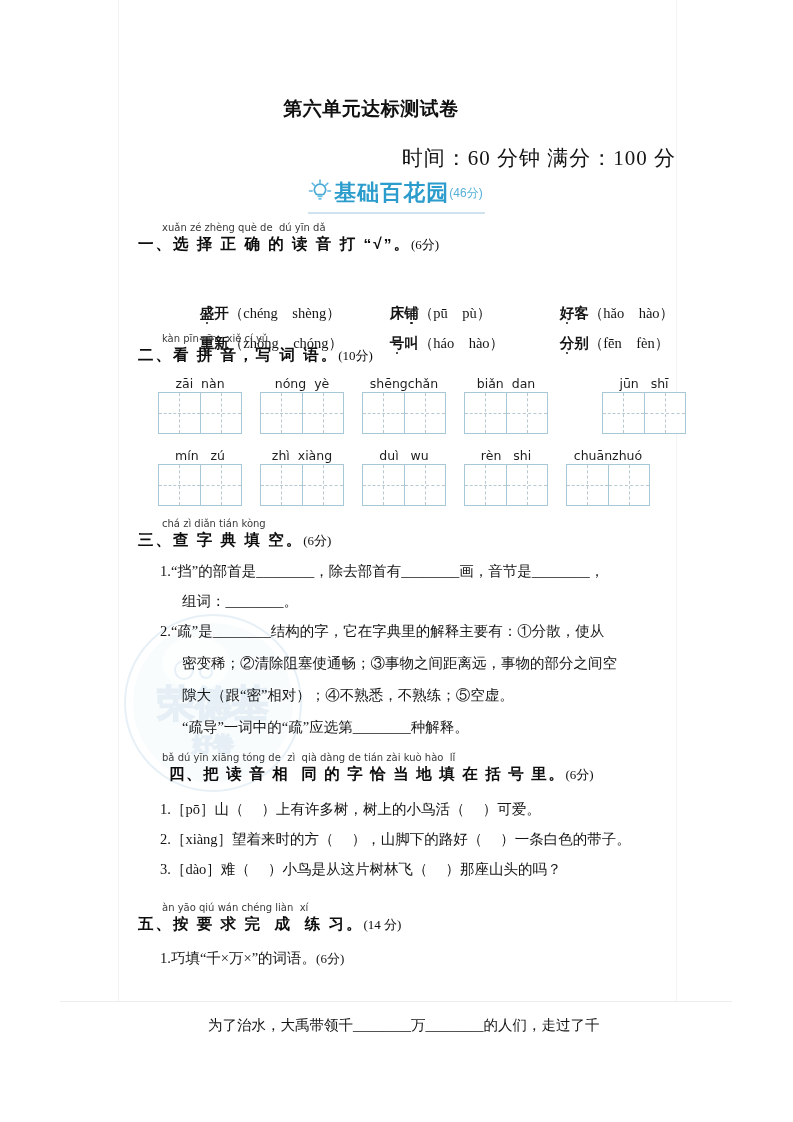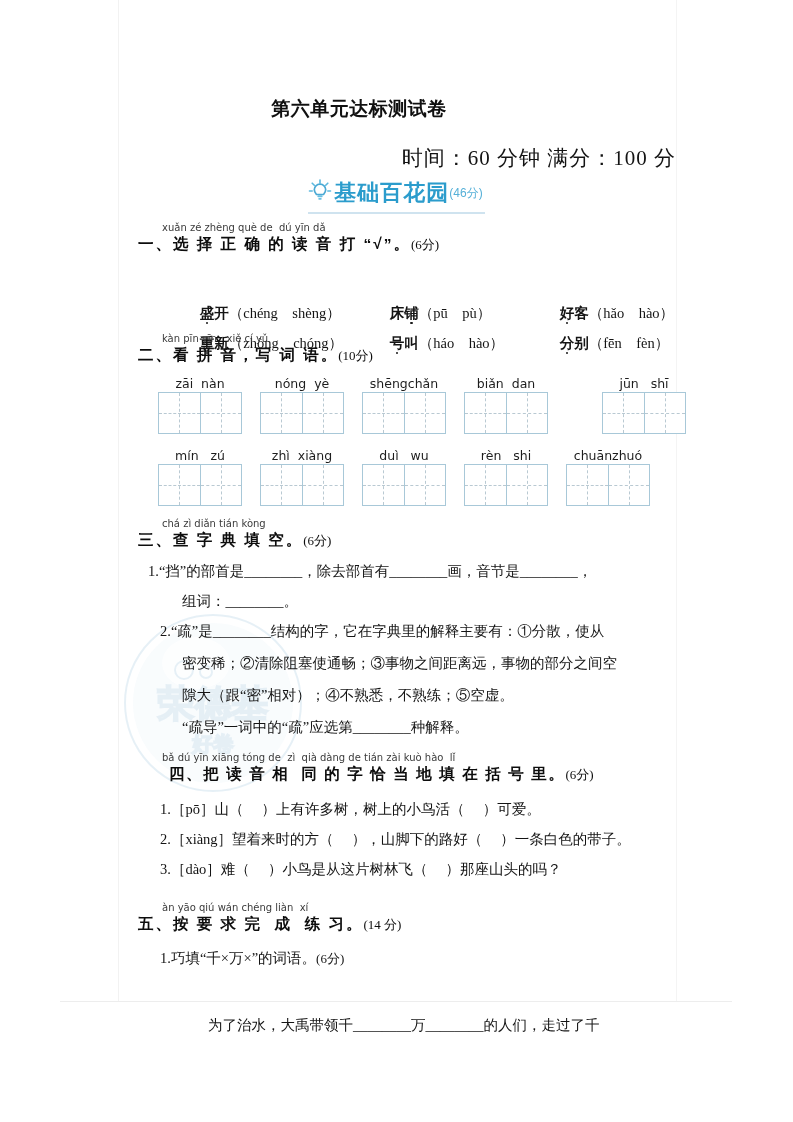--- a/index.html
+++ b/index.html
@@ -54,21 +54,21 @@
 
   
   .content {
     position: absolute;
     left: 0; top: 0;
     width: 793px;
   }
 
   .doc-title {
     position: absolute;
-    left: 0; top: 96px;
+    left: 12px; top: 96px;
     width: 718px;
     text-align: center;
     font-family: "Liberation Sans", "DejaVu Sans", sans-serif;
     font-weight: bold;
     font-size: 19px;
     letter-spacing: 0.5px;
     color: #101010;
   }
 
   .meta-line {
@@ -330,21 +330,21 @@
           <div class="cell"></div>
           <div class="cell"></div>
         </div>
     </div>
 
     <div class="blk" style="left:138px; top:518px;">
       <div class="pinyin-row" style="padding-left:24px;">chá zì diǎn tián kòng</div>
       <div class="sec-head"><span>三、</span><span>查 字 典 填 空。</span><span class="pts">(6分)</span></div>
     </div>
 
-    <div class="blk qline qline-serif" style="left:148px; top:556px; width:530px;font-family:Liberation Serif, serif;">1.“挡”的部首是________，除去部首有________画，音节是________，</div>
+    <div class="blk qline qline-serif" style="left:160px; top:556px; width:530px;font-family:Liberation Serif, serif;">1.“挡”的部首是________，除去部首有________画，音节是________，</div>
     <div class="blk qline qline-serif" style="left:182px; top:586px; width:510px;">组词：________。</div>
     <div class="blk qline qline-serif" style="left:160px; top:616px; width:530px;">2.“疏”是________结构的字，它在字典里的解释主要有：①分散，使从</div>
     <div class="blk qline qline-serif" style="left:182px; top:648px; width:510px;">密变稀；②清除阻塞使通畅；③事物之间距离远，事物的部分之间空</div>
     <div class="blk qline qline-serif" style="left:182px; top:680px; width:510px;">隙大（跟“密”相对）；④不熟悉，不熟练；⑤空虚。</div>
     <div class="blk qline qline-serif" style="left:182px; top:712px; width:510px;">“疏导”一词中的“疏”应选第________种解释。</div>
 
     <div class="blk" style="left:138px; top:752px;">
       <div class="pinyin-row" style="padding-left:24px;">bǎ dú yīn xiāng tóng de  zì  qià dàng de tián zài kuò hào  lǐ</div>
       <div class="sec-head" style="letter-spacing:1.6px;margin-left:31px;"><span>四、</span><span>把 读 音 相  同 的 字 恰 当 地 填 在 括 号 里。</span><span class="pts">(6分)</span></div>
     </div>

